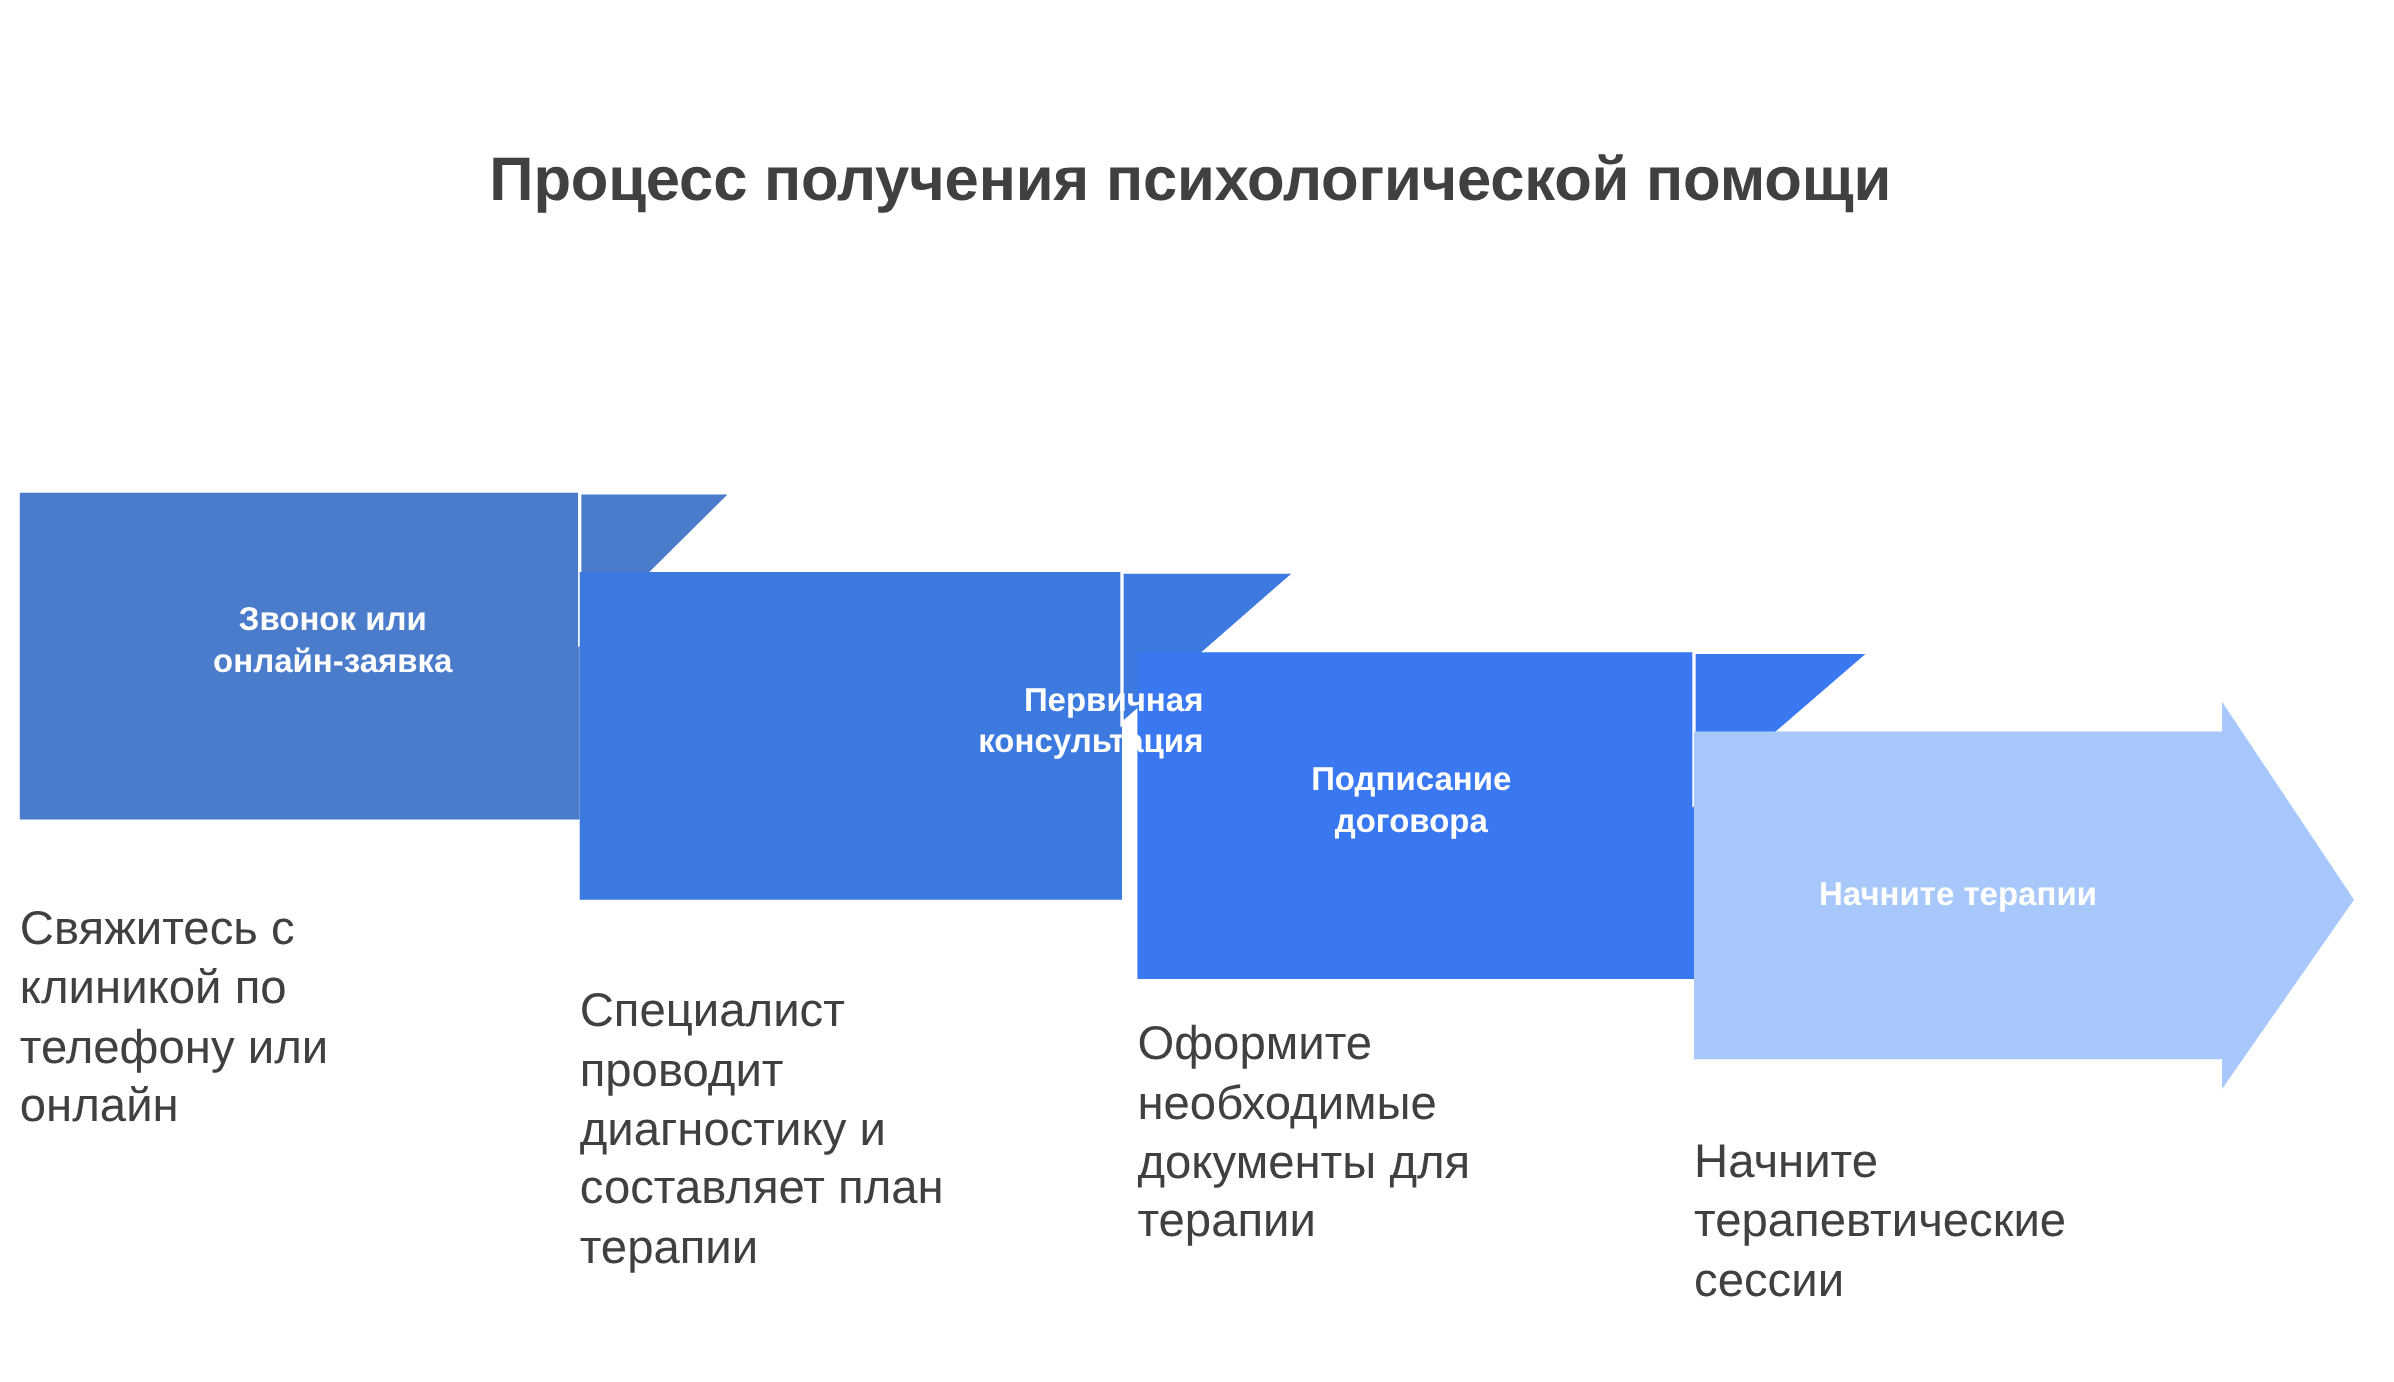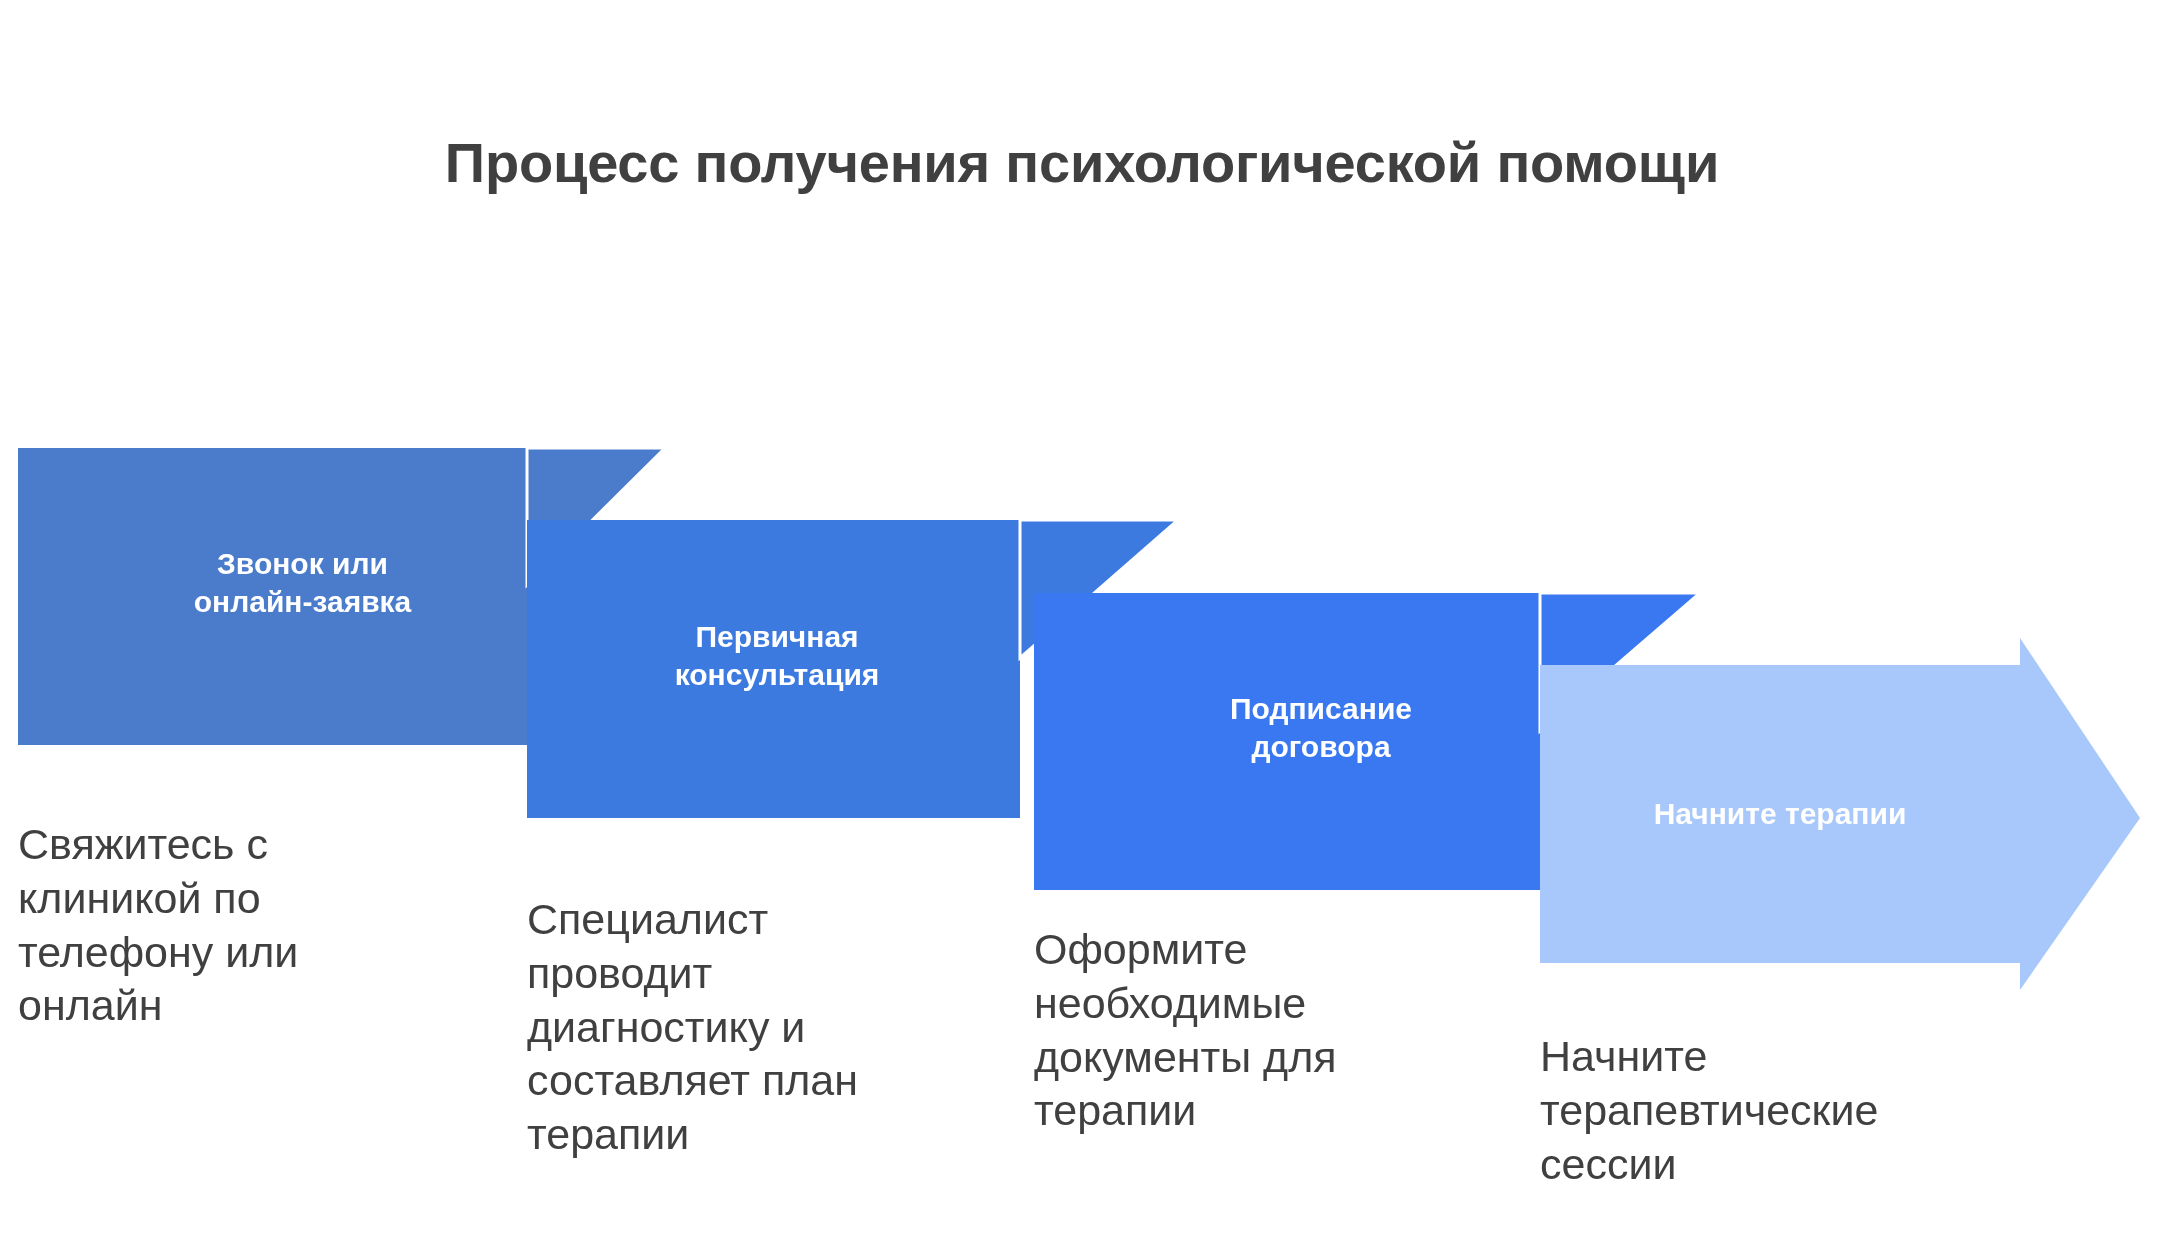--- a/index.html
+++ b/index.html
@@ -82,29 +82,29 @@
   </g>
 </svg>
 
 <div class="step-label" style="left:18px; top:545px; width:569px;">Звонок или
 онлайн-заявка</div>
 <div class="step-desc" style="left:18px; top:818px; width:509px;">Свяжитесь с
 клиникой по
 телефону или
 онлайн</div>
 
-<div class="step-label" style="left:504px; top:618px; width:546px;">Первичная
+<div class="step-label" style="left:548px; top:618px; width:546px;text-align:right;">Первичная
 консультация</div>
 <div class="step-desc" style="left:527px; top:893px; width:493px;">Специалист
 проводит
 диагностику и
 составляет план
 терапии</div>
 
-<div class="step-label" style="left:1068px; top:690px; width:506px;">Подписание
+<div class="step-label" style="left:1030px; top:690px; width:506px;">Подписание
 договора</div>
 <div class="step-desc" style="left:1034px; top:923px; width:506px;">Оформите
 необходимые
 документы для
 терапии</div>
 
 <div class="step-label" style="left:1540px; top:795px; width:480px;">Начните терапии</div>
 <div class="step-desc" style="left:1540px; top:1030px; width:480px;">Начните
 терапевтические
 сессии</div>

